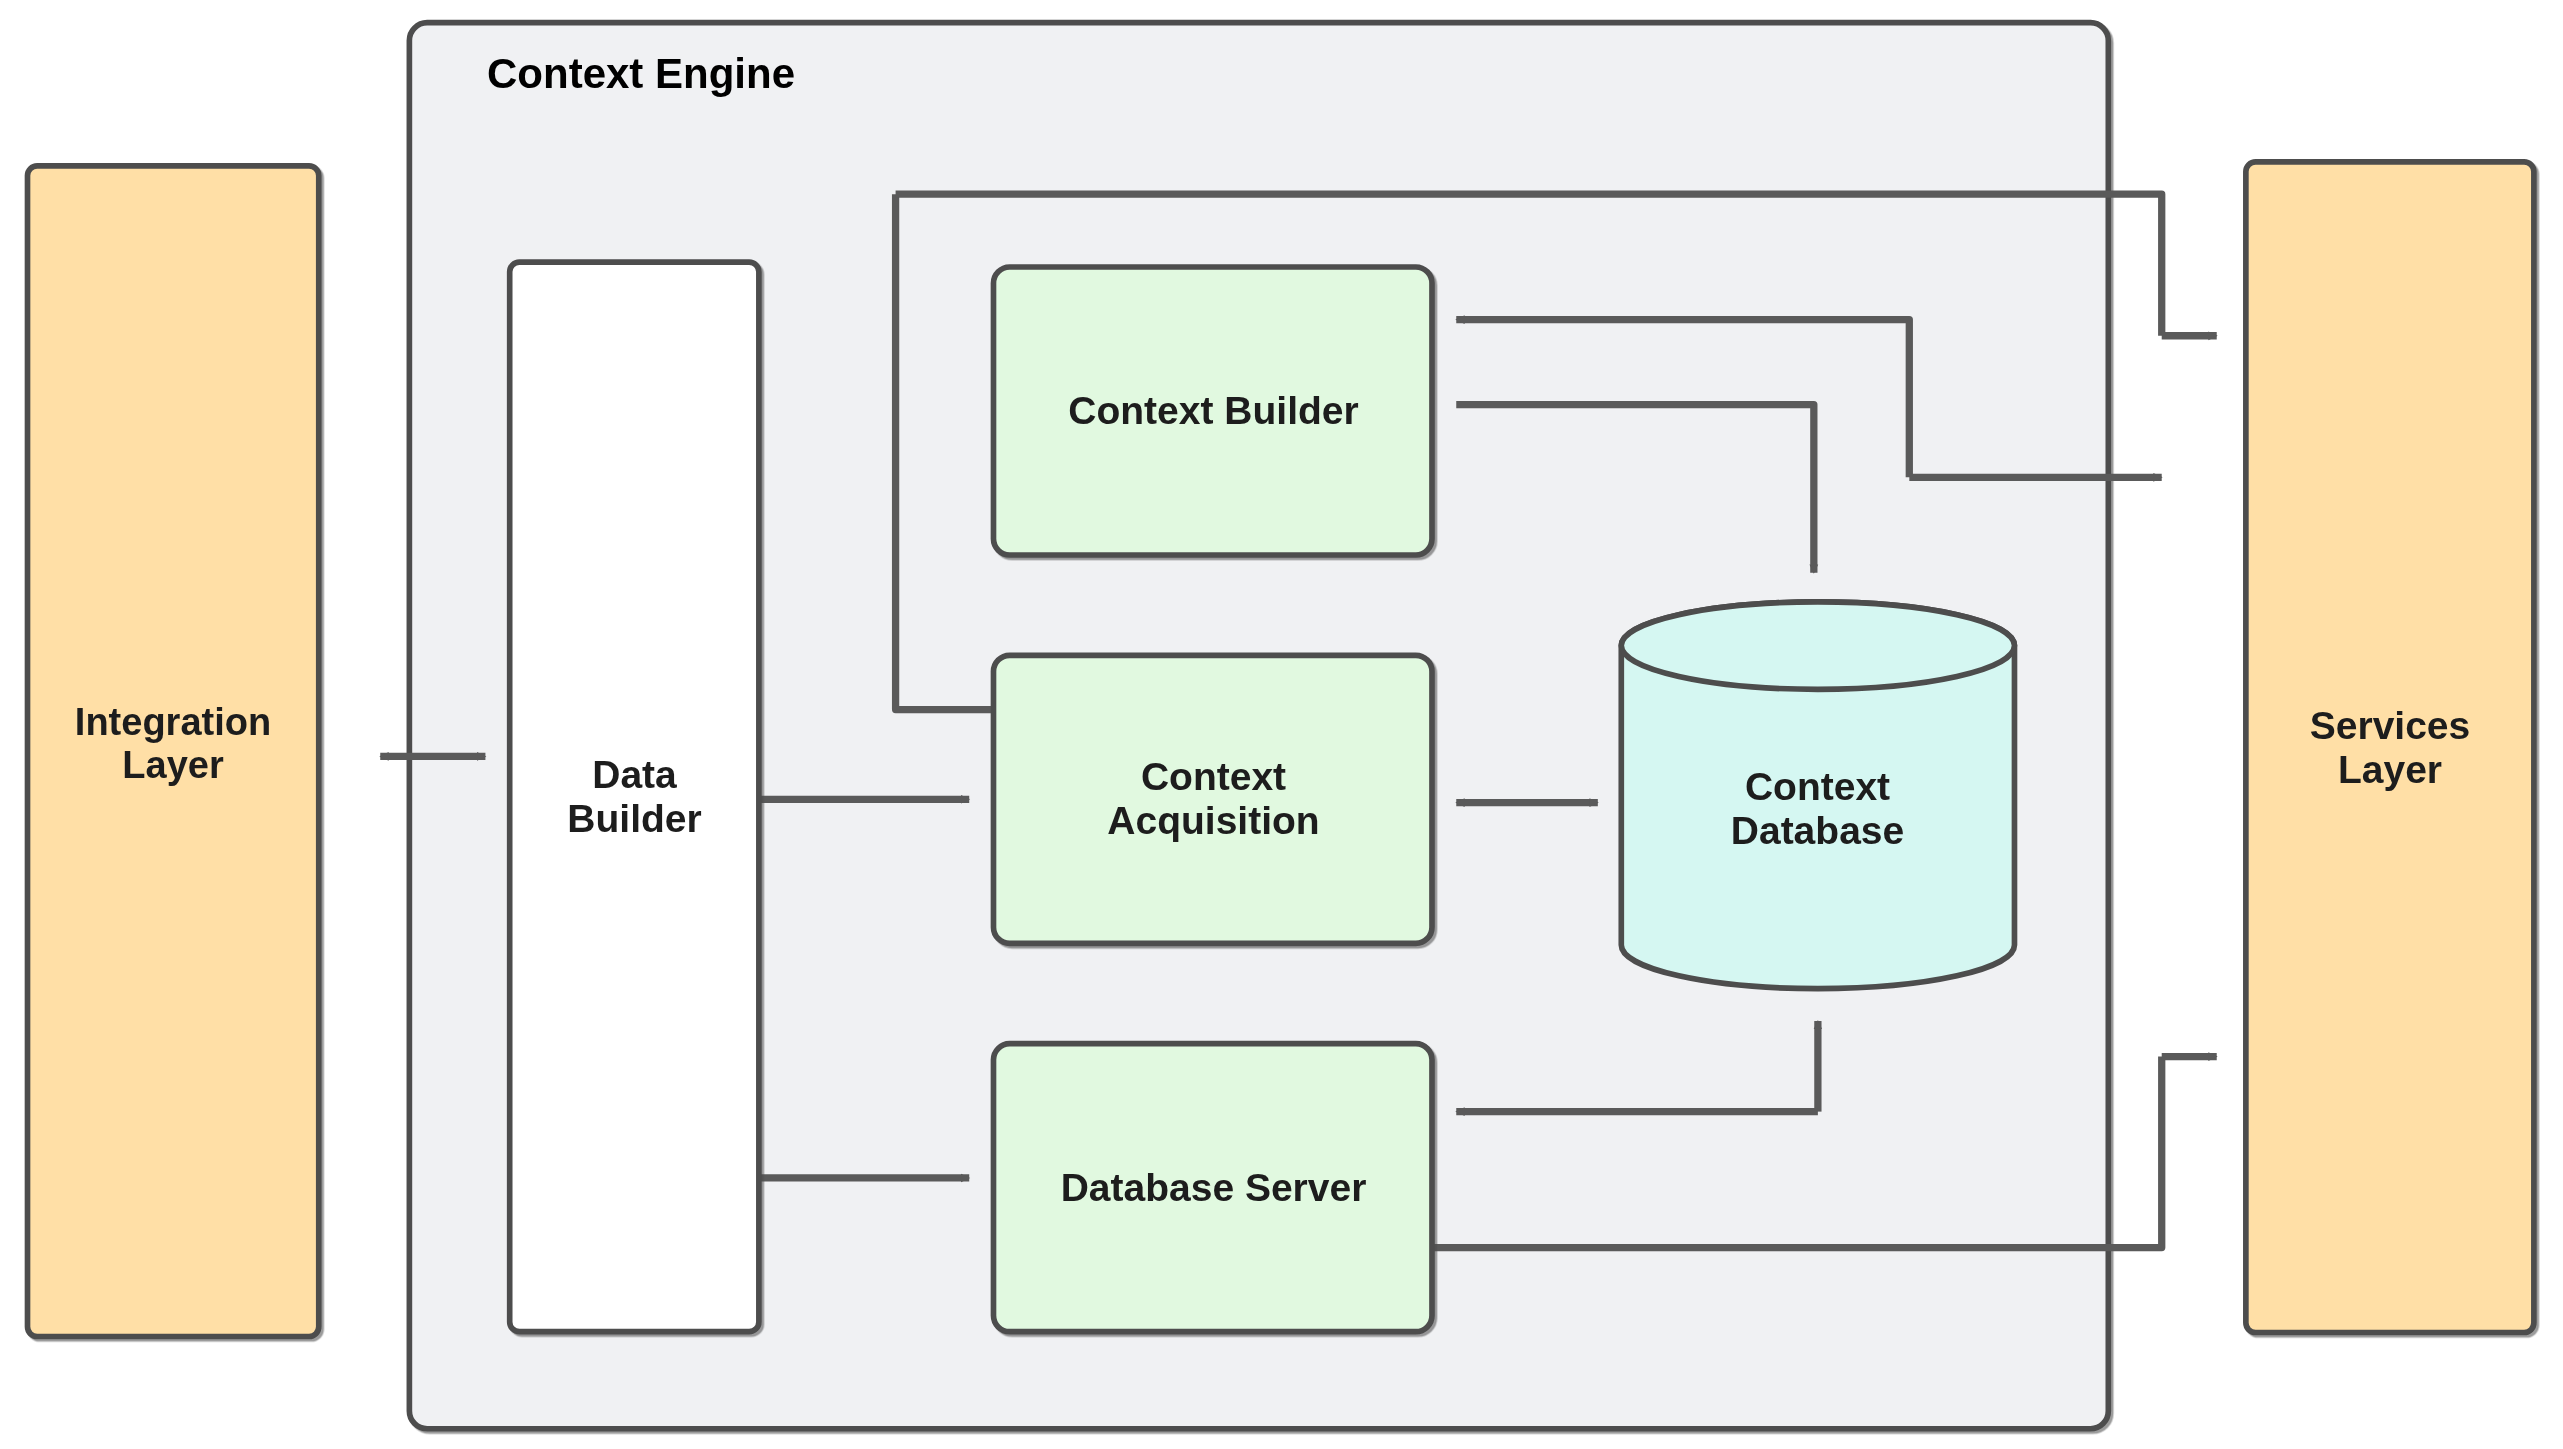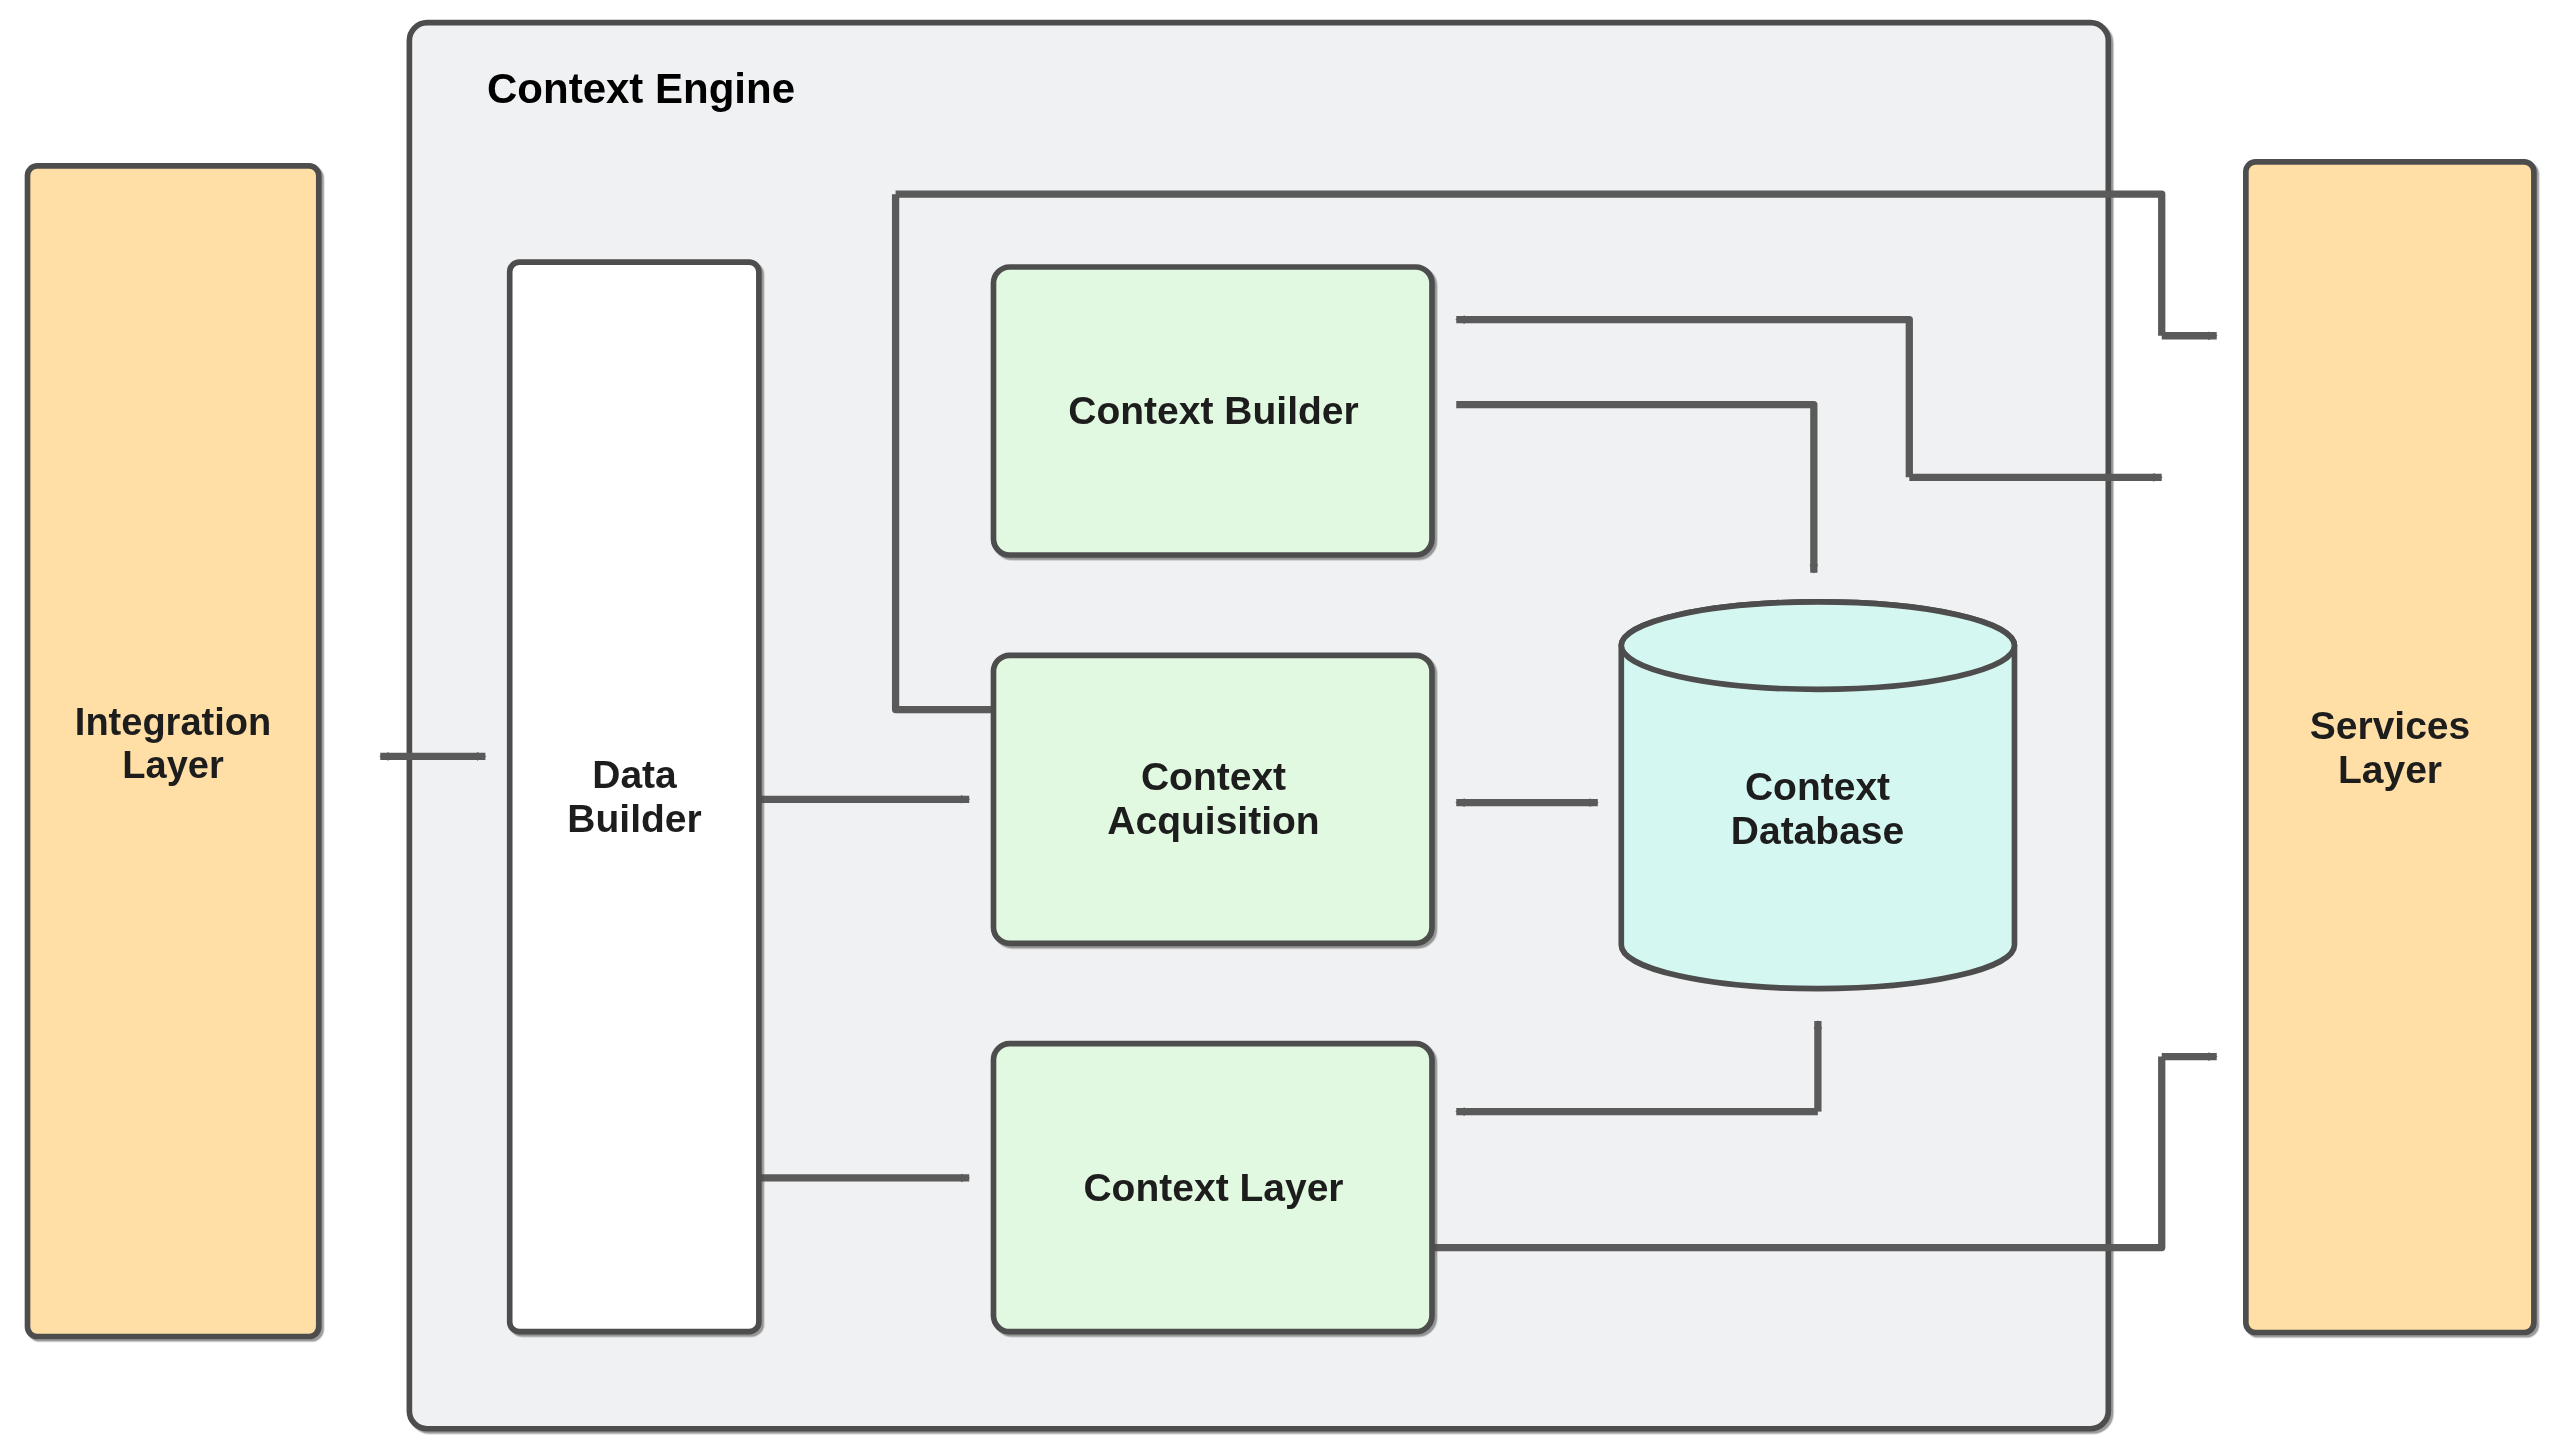--- a/index.html
+++ b/index.html
@@ -80,34 +80,34 @@
                  L 2490 1168
                  a 243 54 0 0 1 -486 0
                  Z" fill="#d5f7f2" stroke="#4d4d4d" stroke-width="7"></path>
         <path d="M 2004 798 a 243 54 0 0 0 486 0 a 243 54 0 0 0 -486 0 Z" fill="#d5f7f2" stroke="#4d4d4d" stroke-width="7"></path>
       </g>
 
       <rect x="2776" y="200" width="356" height="1447" rx="12" ry="12" fill="#ffdfa6" stroke="#4d4d4d" stroke-width="7" filter="url(#softshadow)"></rect>
     </g>
   </svg>
 
-  <div class="nodelabel" style="left:409px;top:45px;width:518px;height:57px;justify-content:flex-start;padding-left:78px;font-size:42px;font-weight:bold;color:#000;margin-top:15px;">Context Engine</div>
+  <div class="nodelabel" style="left:409px;top:45px;width:518px;height:57px;justify-content:flex-start;padding-left:78px;font-size:42px;font-weight:bold;color:#000;">Context Engine</div>
 
   <div class="nodelabel" style="left:27.5px;top:158px;width:291px;height:1171px;font-size:38px;">Integration
 Layer</div>
 
   <div class="nodelabel" style="left:510px;top:262px;width:249px;height:1070px;font-size:39px;">Data
 Builder</div>
 
   <div class="nodelabel" style="left:994px;top:267px;width:439px;height:288px;font-size:39px;">Context Builder</div>
 
   <div class="nodelabel" style="left:994px;top:655px;width:439px;height:288px;font-size:39px;">Context
 Acquisition</div>
 
-  <div class="nodelabel" style="left:994px;top:1044px;width:439px;height:288px;font-size:39px;">Context Layer</div>
+  <div class="nodelabel" style="left:994px;top:1044px;width:439px;height:288px;font-size:39px;">Database Server</div>
 
   <div class="nodelabel" style="left:1621px;top:647px;width:393px;height:324px;font-size:39px;">Context
 Database</div>
 
   <div class="nodelabel" style="left:2246px;top:162px;width:288px;height:1171px;font-size:39px;">Services
 Layer</div>
 
 </div>
 
 

